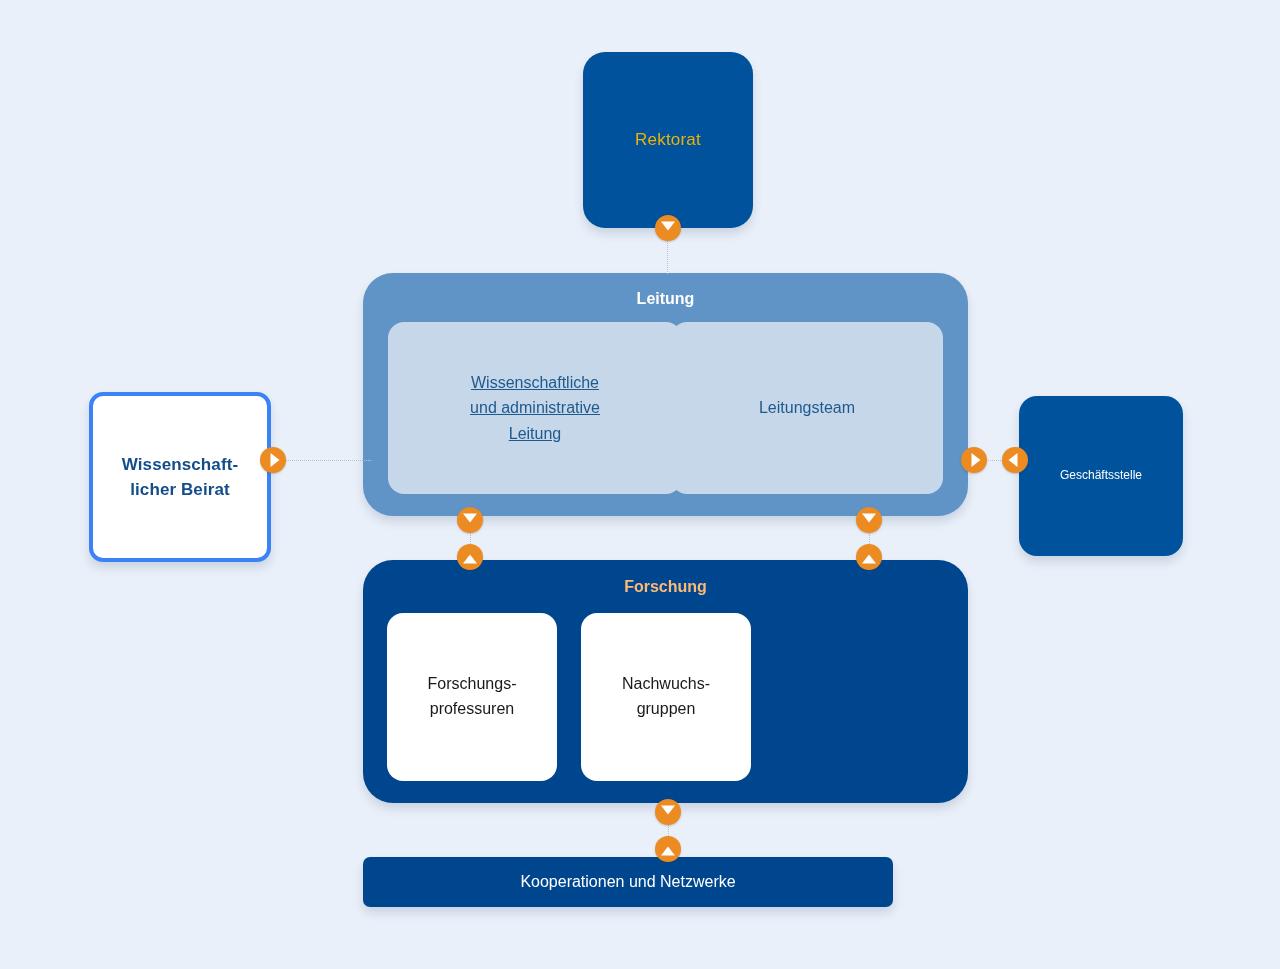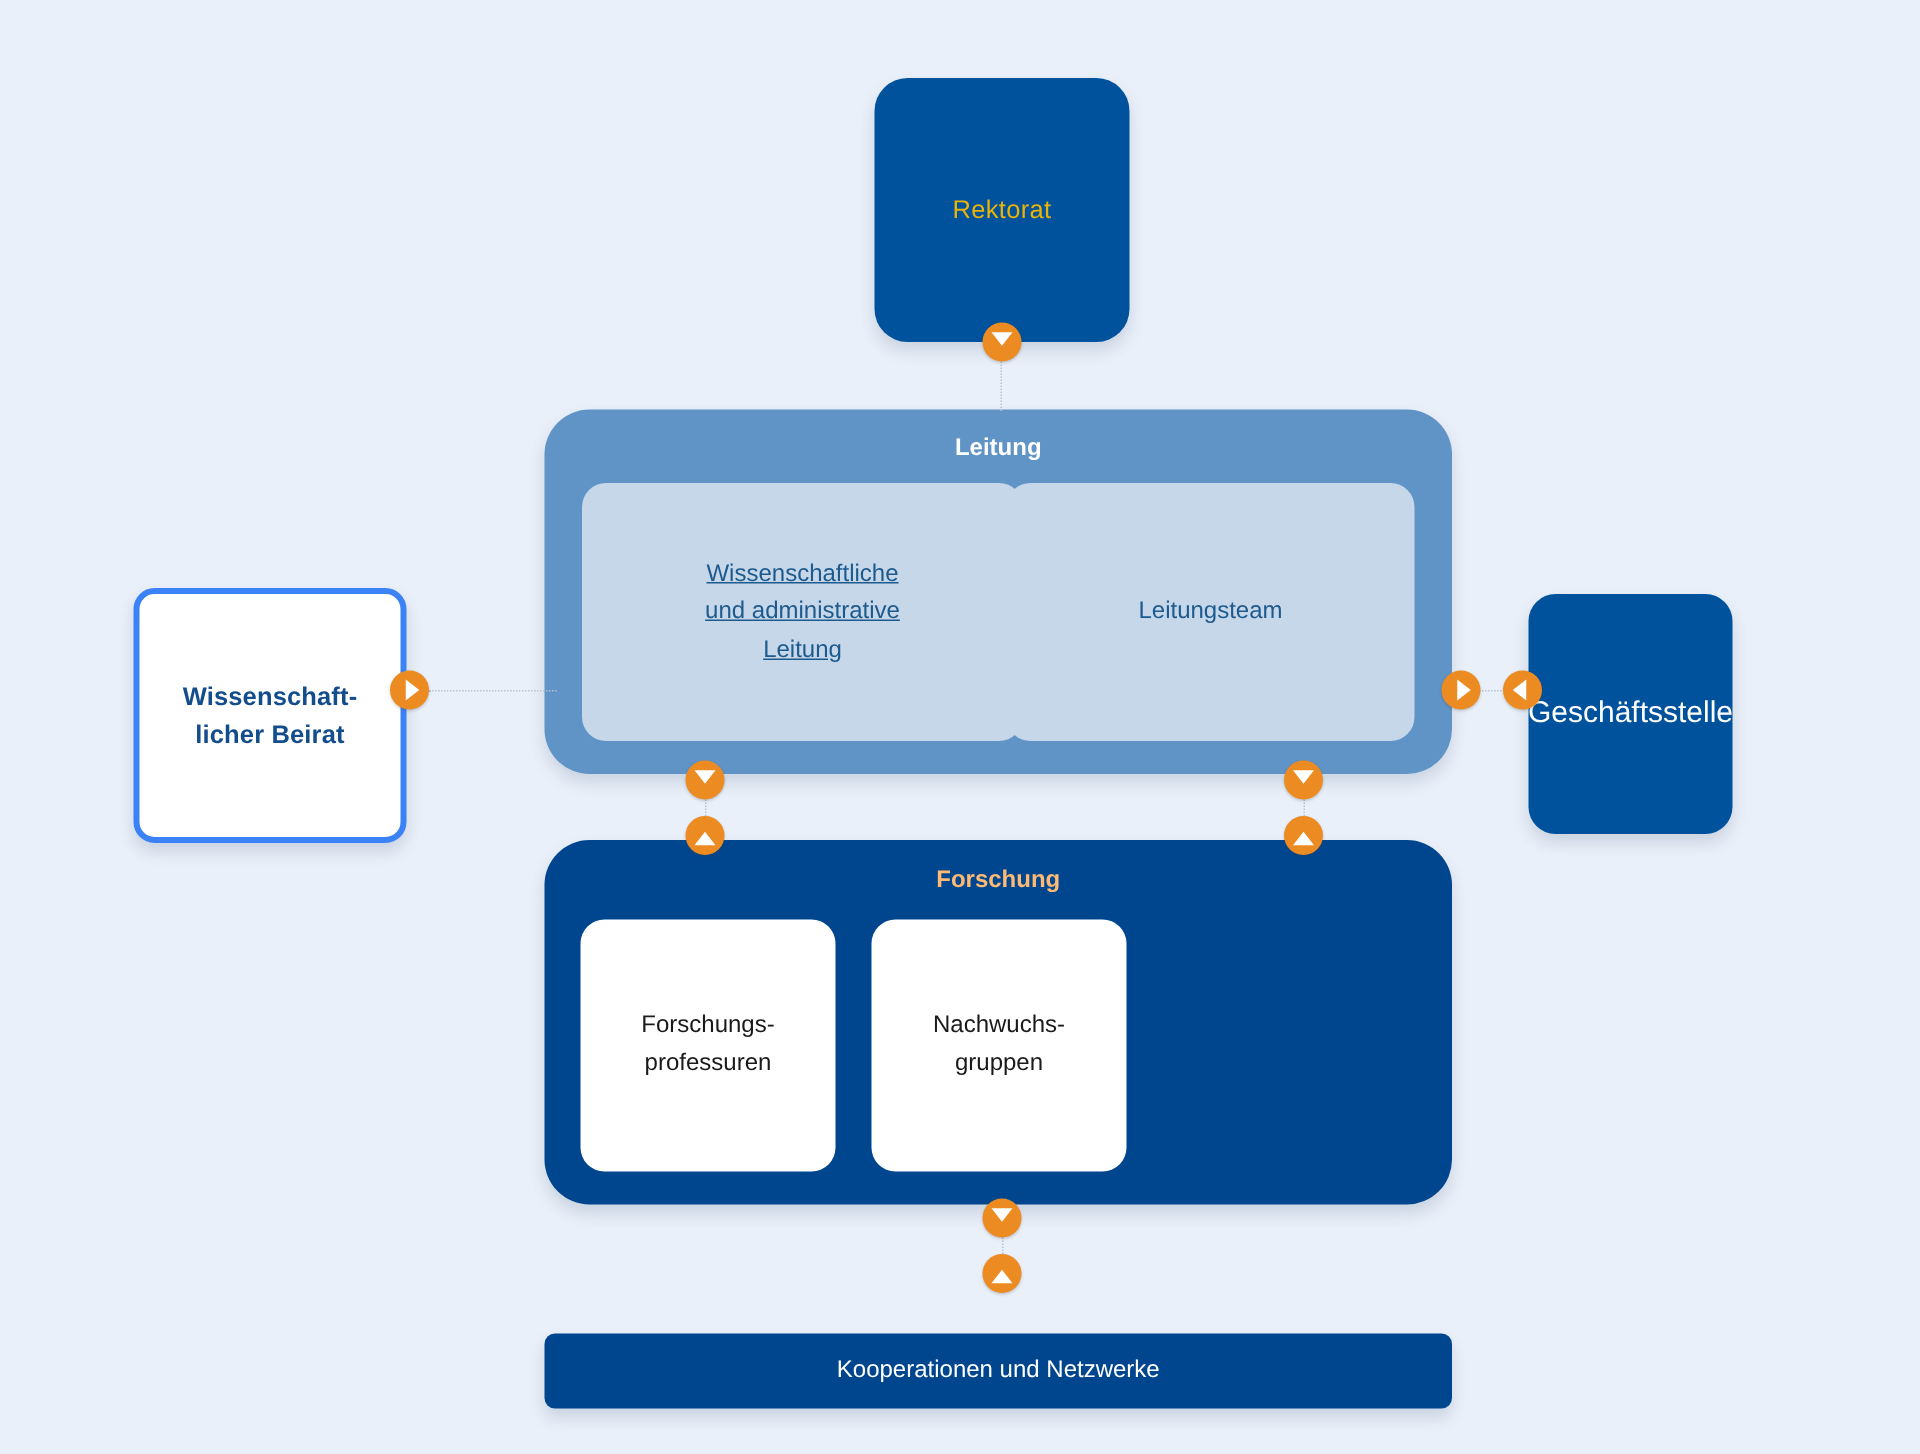--- a/index.html
+++ b/index.html
@@ -108,26 +108,26 @@
     font-weight: bold;
     line-height: 1.5;
     letter-spacing: 0.1px;
     justify-content: center;
   }
 
   
   #geschaeftsstelle {
     left: 1019px;
     top: 396px;
-    width: 136px;
+    width: 164px;
     height: 160px;
     background: #00529c;
     border-radius: 18px;
     color: #ffffff;
-    font-size: 20px;
+    font-size: 12px;
   }
 
   
   #forschung {
     left: 363px;
     top: 560px;
     width: 605px;
     height: 243px;
     background: #00468f;
     border-radius: 30px;
@@ -160,27 +160,26 @@
     box-sizing: border-box;
   }
   #forschung-professuren { left: 24px; }
   #forschung-nachwuchs   { left: 218px; }
   #forschung-projekte    { left: 412px; }
 
   
   #kooperationen {
     left: 363px;
     top: 857px;
-    width: 605px;
+    width: 530px;
     height: 50px;
     background: #00468f;
     border-radius: 7px;
     color: #ffffff;
     font-size: 16px;
-    margin-top: 32px;
   }
 
   
   .conn {
     position: absolute;
     width: 26px;
     height: 26px;
     border-radius: 50%;
     background: #ec8b22;
     z-index: 6;

